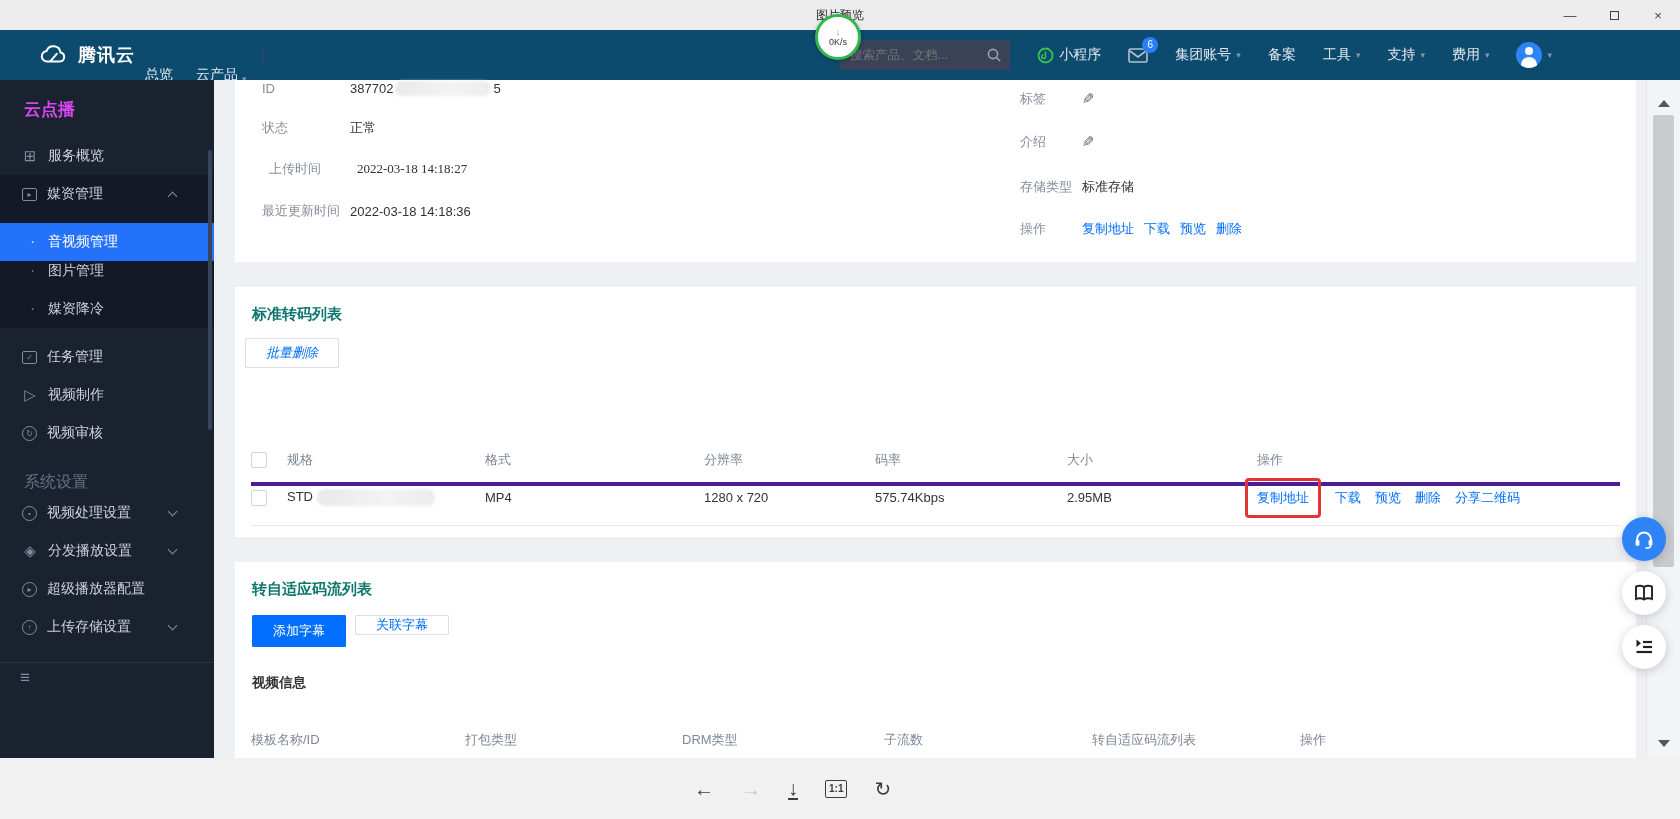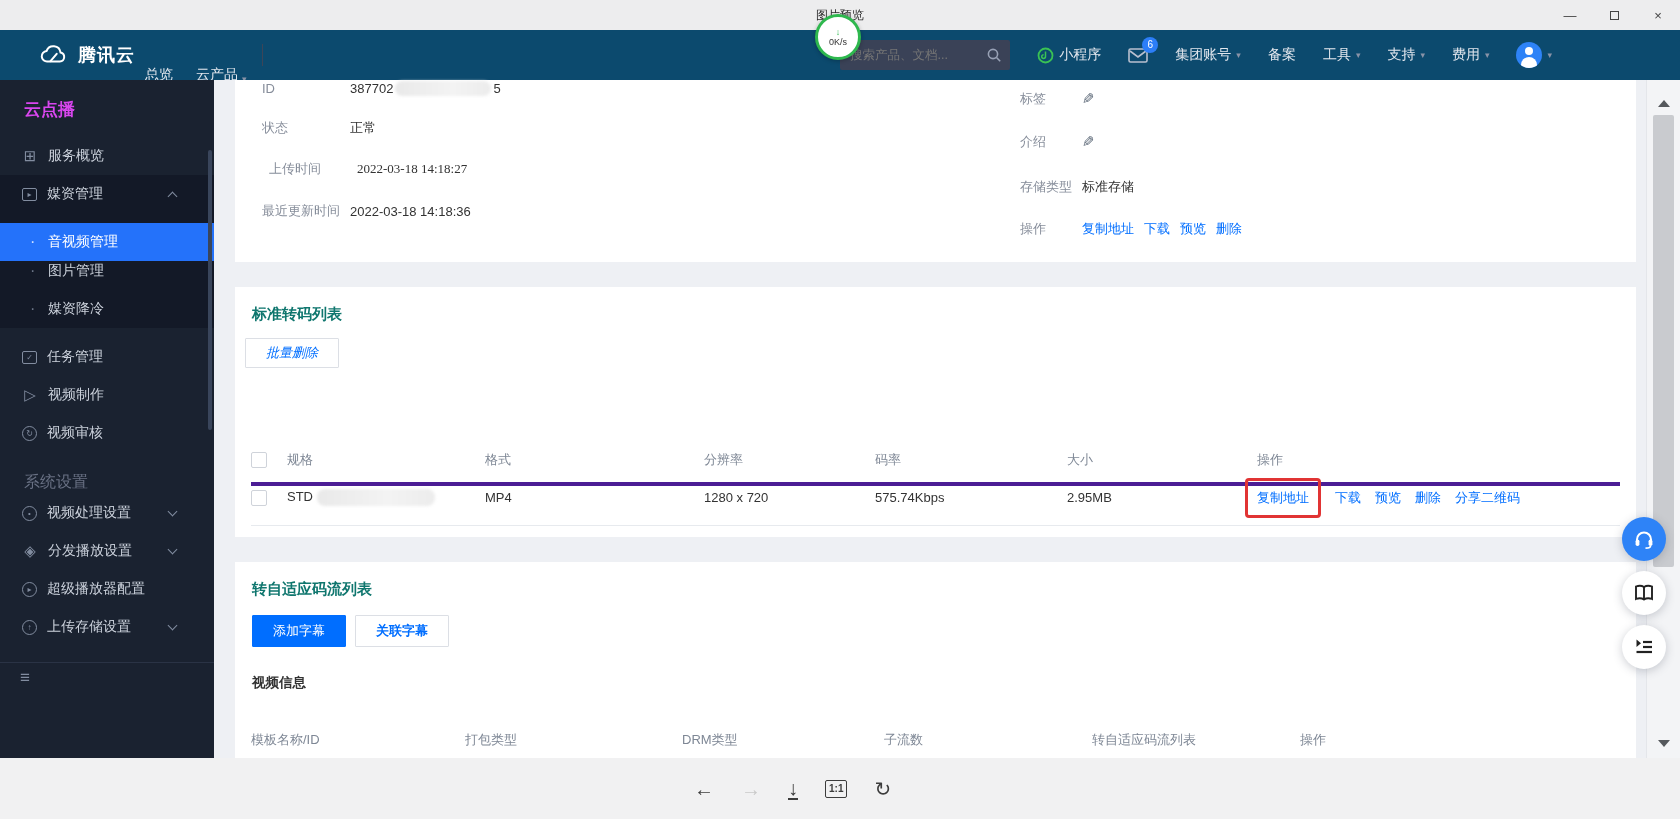--- a/index.html
+++ b/index.html
@@ -68,21 +68,21 @@
   .flabel { color:#868d9a; width:88px; flex:none; }
   .fvalue { color:#333; display:flex; align-items:center; gap:2px; }
   .blur-patch { display:inline-block; height:15px; border-radius:8px; background:linear-gradient(90deg,#e9e9e9,#f3f3f3 60%,#ececec); filter:blur(1.5px); vertical-align:middle; }
   .pencil { color:#5f6b7a; font-size:15px; transform:scaleX(-1); display:inline-block; cursor:pointer; }
   .linkset { display:flex; gap:10px; }
   a.blue, .blue-link { color:#006eff; font-size:13px; text-decoration:none; cursor:pointer; white-space:nowrap; }
 
   .card-title { position:absolute; left:17px; top:18px; font-size:15px; font-weight:bold; color:#0f766e; }
   .btn { height:30px; display:inline-flex; align-items:center; justify-content:center; padding:0 20px; font-size:13px; border-radius:1px; cursor:pointer; border:1px solid #dcdfe5; background:#fff; color:#006eff; }
   .btn.primary { background:#006eff; color:#fff; border-color:#006eff; height:32px; }
-  .btn.secondary { height:32px;font-weight:bold; }
+  .btn.secondary { height:20px; }
 
   .tgrid { position:absolute; left:16px; right:16px; display:grid; grid-template-columns:36px 198px 219px 171px 192px 190px 1fr; align-items:center; }
   .thead { top:151px; height:48px; border-bottom:4px solid #4c1d95; color:#7e8795; font-size:13px; }
   .trow  { top:183px; height:56px; border-bottom:1px solid #e7eaee; color:#333; font-size:13px; }
   .checkbox { width:16px; height:16px; border:1px solid #cfd3da; border-radius:2px; background:#fff; cursor:pointer; }
   .actions-cell { display:flex; align-items:center; gap:14px; }
   .hl-red { border:3px solid #e13434; border-radius:4px; padding:8px 9px; display:inline-flex; margin-left:-12px; }
   .sub-title { position:absolute; left:17px; top:112px; font-size:13.5px; font-weight:bold; color:#333; }
   .tgrid2 { position:absolute; left:16px; right:16px; top:158px; height:40px; display:grid; grid-template-columns:214px 217px 202px 208px 208px 1fr; align-items:center; color:#7e8795; font-size:13px; }
 

